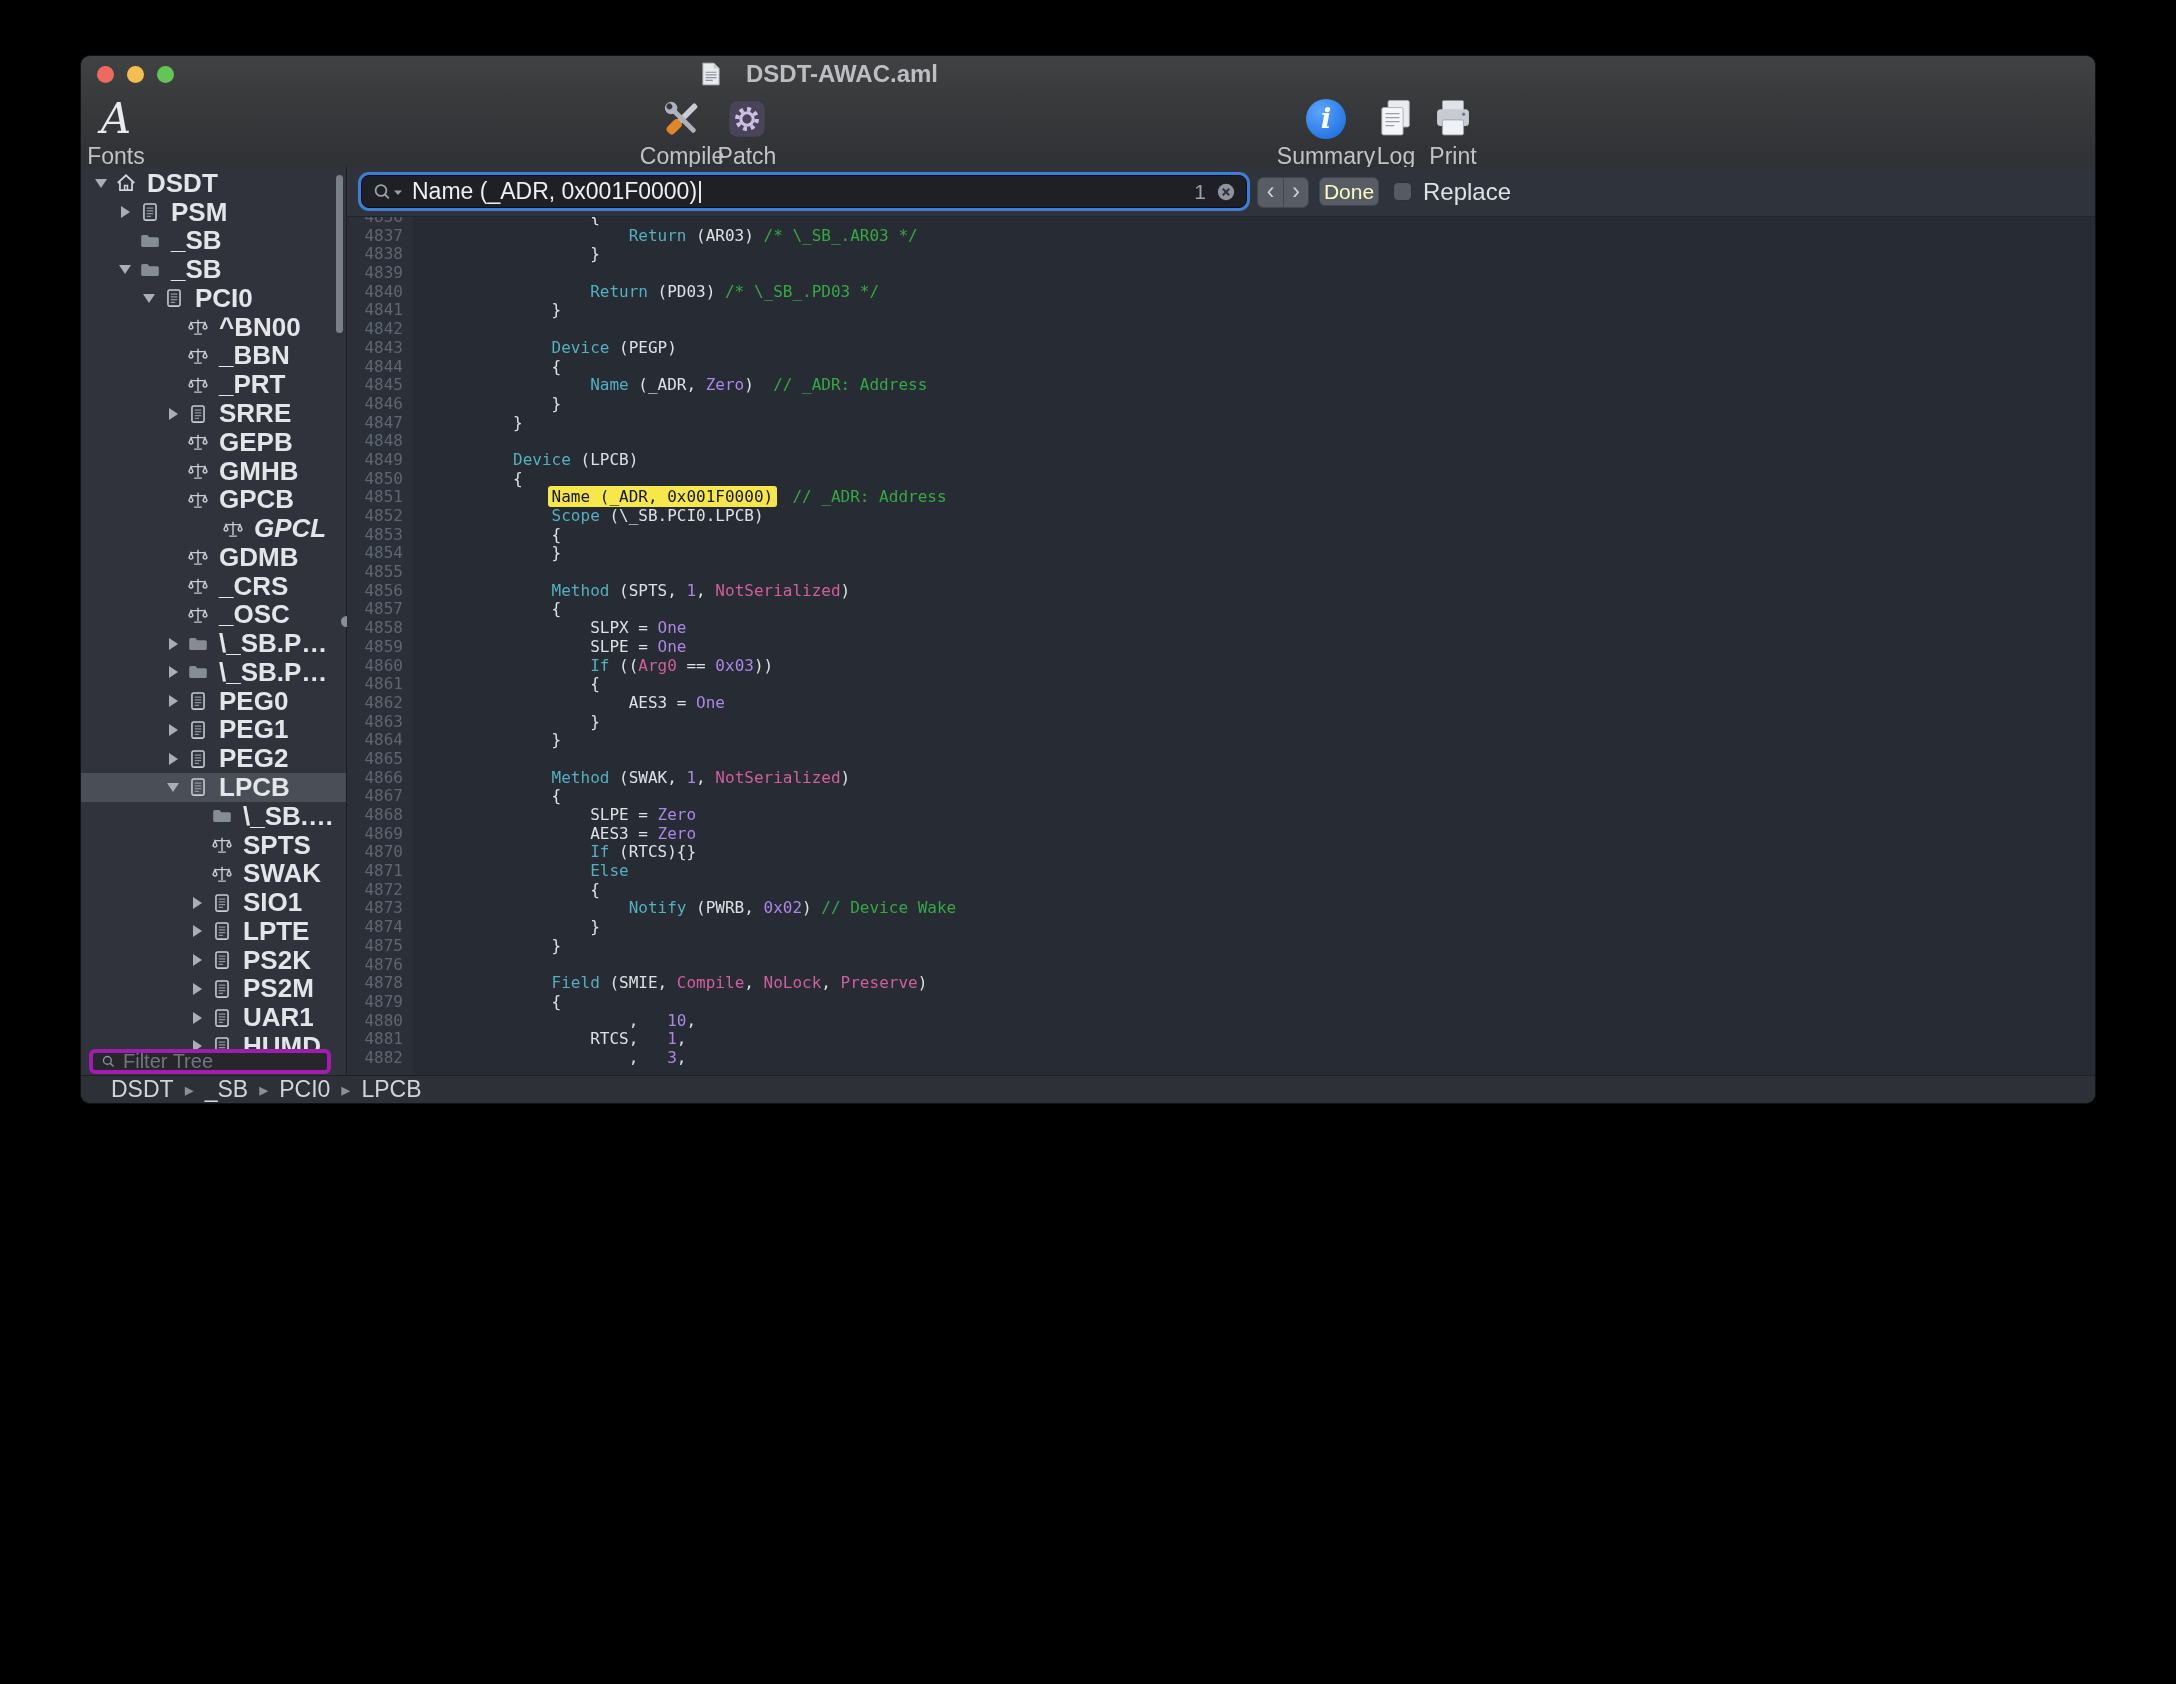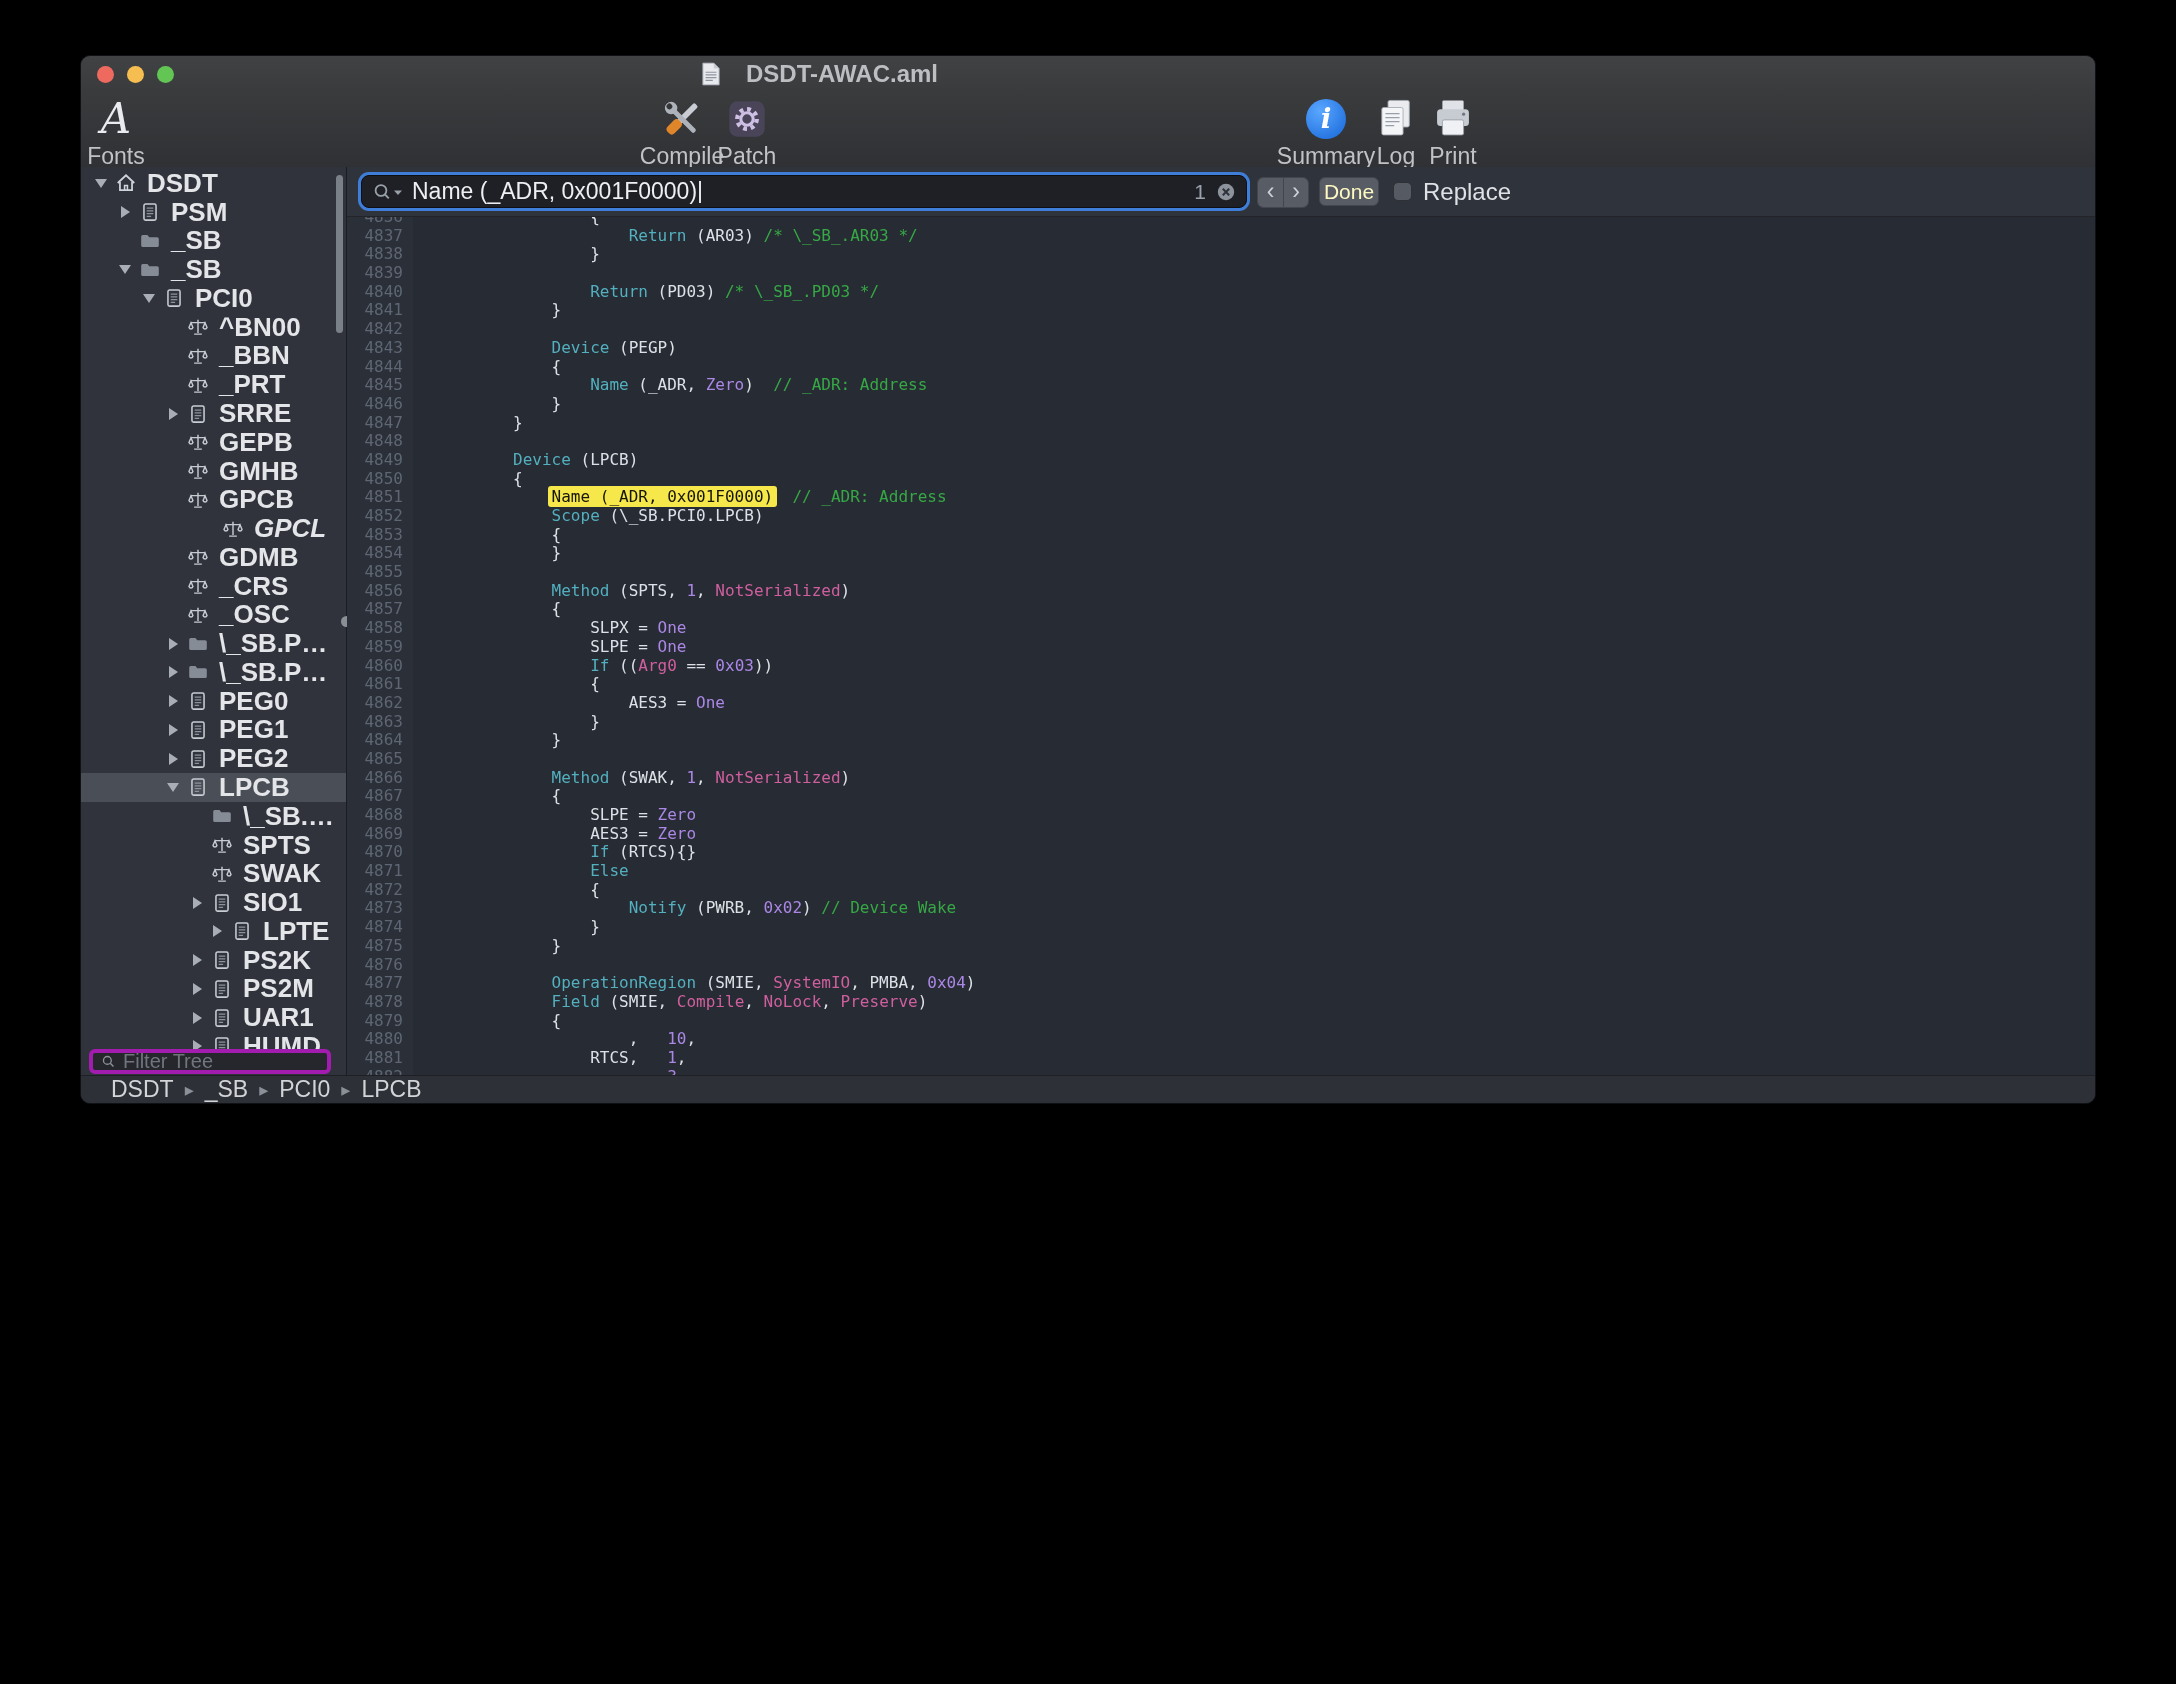--- a/index.html
+++ b/index.html
@@ -442,21 +442,21 @@
             <div class="trow" style="padding-left: 104px;">
               <span class="disc right"></span>
               <span class="ticon">
                 <svg viewBox="0 0 20 20">
                   <rect x="4.5" y="2.8" width="11" height="14.6" rx="1.5" fill="none" stroke="#c8cdd4" stroke-width="1.4"></rect>
                   <path d="M7 6.5h6M7 9h6M7 11.5h6M7 14h4" stroke="#8d939c" stroke-width="1.1" fill="none"></path>
                 </svg>
               </span>
               <span class="tlabel">SIO1</span>
             </div>
-            <div class="trow" style="padding-left: 104px; margin-left: 20px;">
+            <div class="trow" style="padding-left: 104px;">
               <span class="disc right"></span>
               <span class="ticon">
                 <svg viewBox="0 0 20 20">
                   <rect x="4.5" y="2.8" width="11" height="14.6" rx="1.5" fill="none" stroke="#c8cdd4" stroke-width="1.4"></rect>
                   <path d="M7 6.5h6M7 9h6M7 11.5h6M7 14h4" stroke="#8d939c" stroke-width="1.1" fill="none"></path>
                 </svg>
               </span>
               <span class="tlabel">LPTE</span>
             </div>
             <div class="trow" style="padding-left: 104px;">
@@ -576,21 +576,20 @@
               <div class="cline"><span class="lnum">4867</span><span class="ltext"><span class="tk-pl">            {</span></span></div>
               <div class="cline"><span class="lnum">4868</span><span class="ltext"><span class="tk-pl">                SLPE = </span><span class="tk-num">Zero</span></span></div>
               <div class="cline"><span class="lnum">4869</span><span class="ltext"><span class="tk-pl">                AES3 = </span><span class="tk-num">Zero</span></span></div>
               <div class="cline"><span class="lnum">4870</span><span class="ltext"><span class="tk-pl">                </span><span class="tk-kw">If</span><span class="tk-pl"> (RTCS){}</span></span></div>
               <div class="cline"><span class="lnum">4871</span><span class="ltext"><span class="tk-pl">                </span><span class="tk-kw">Else</span></span></div>
               <div class="cline"><span class="lnum">4872</span><span class="ltext"><span class="tk-pl">                {</span></span></div>
               <div class="cline"><span class="lnum">4873</span><span class="ltext"><span class="tk-pl">                    </span><span class="tk-kw">Notify</span><span class="tk-pl"> (PWRB, </span><span class="tk-num">0x02</span><span class="tk-pl">) </span><span class="tk-cm">// Device Wake</span></span></div>
               <div class="cline"><span class="lnum">4874</span><span class="ltext"><span class="tk-pl">                }</span></span></div>
               <div class="cline"><span class="lnum">4875</span><span class="ltext"><span class="tk-pl">            }</span></span></div>
               <div class="cline"><span class="lnum">4876</span><span class="ltext"></span></div>
-              <div class="cline"><span class="lnum">4877</span><span class="ltext"><span class="tk-pl">            </span><span class="tk-kw">OperationRegion</span><span class="tk-pl"> (SMIE, </span><span class="tk-arg">SystemIO</span><span class="tk-pl">, PMBA, </span><span class="tk-num">0x04</span><span class="tk-pl">)</span></span></div>
               <div class="cline"><span class="lnum">4878</span><span class="ltext"><span class="tk-pl">            </span><span class="tk-kw">Field</span><span class="tk-pl"> (SMIE, </span><span class="tk-arg">Compile</span><span class="tk-pl">, </span><span class="tk-arg">NoLock</span><span class="tk-pl">, </span><span class="tk-arg">Preserve</span><span class="tk-pl">)</span></span></div>
               <div class="cline"><span class="lnum">4879</span><span class="ltext"><span class="tk-pl">            {</span></span></div>
               <div class="cline"><span class="lnum">4880</span><span class="ltext"><span class="tk-pl">                    ,   </span><span class="tk-num">10</span><span class="tk-pl">,</span></span></div>
               <div class="cline"><span class="lnum">4881</span><span class="ltext"><span class="tk-pl">                RTCS,   </span><span class="tk-num">1</span><span class="tk-pl">,</span></span></div>
               <div class="cline"><span class="lnum">4882</span><span class="ltext"><span class="tk-pl">                    ,   </span><span class="tk-num">3</span><span class="tk-pl">,</span></span></div>
             </div>
         </div>
       </div>
     </div>
 

